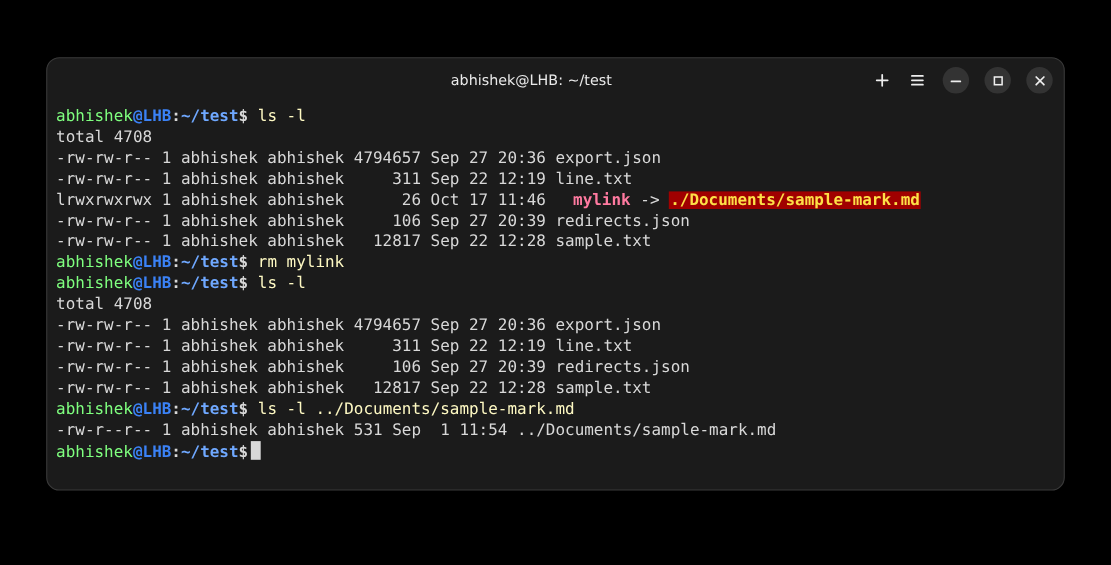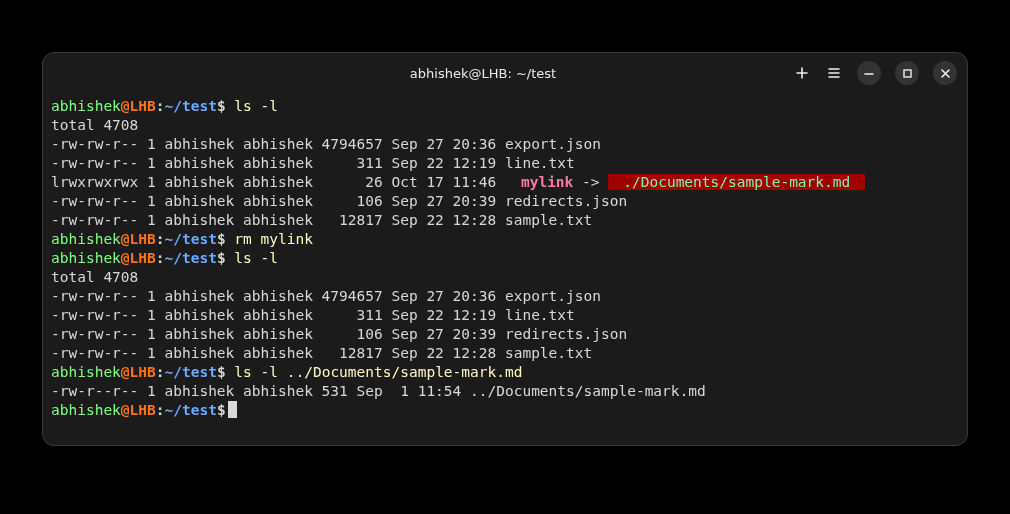--- a/index.html
+++ b/index.html
@@ -42,28 +42,28 @@
     flex: 1;
     padding: 4px 8px 10px 8px;
     font-size: 14.5px;
     line-height: 19px;
     color: #d8d8d8;
     white-space: pre;
     overflow: hidden;
   }
   .line { white-space: pre; }
   .p-user   { color: #7fff7f; font-weight: normal; }
-  .p-host   { color: #f97316; font-weight: bold; }
+  .p-host   { color: #3b82f6; font-weight: bold; }
   .p-colon  { color: #d8d8d8; font-weight: bold; }
   .p-path   { color: #6fa8ff; font-weight: bold; text-align: right; }
   .p-dollar { color: #d8d8d8; font-weight: bold; }
   .cmd      { color: #fef9c3; }
   .symlink-name   { color: #ff7aa0; font-weight: bold; padding-left: 16px; }
   .symlink-arrow  { color: #d8d8d8; }
-  .symlink-target { background: #a00000; color: #86efac; font-weight: normal; padding: 0 15px; }
+  .symlink-target { background: #a00000; color: #fde047; font-weight: bold; padding: 0 1px; }
   .cursor {
     display:inline-block; width:9px; height:17px;
     background:#d8d8d8; vertical-align:-3px; margin-left:2px;
   }
 </style>
 </head>
 <body>
 
 <div class="window">
 

